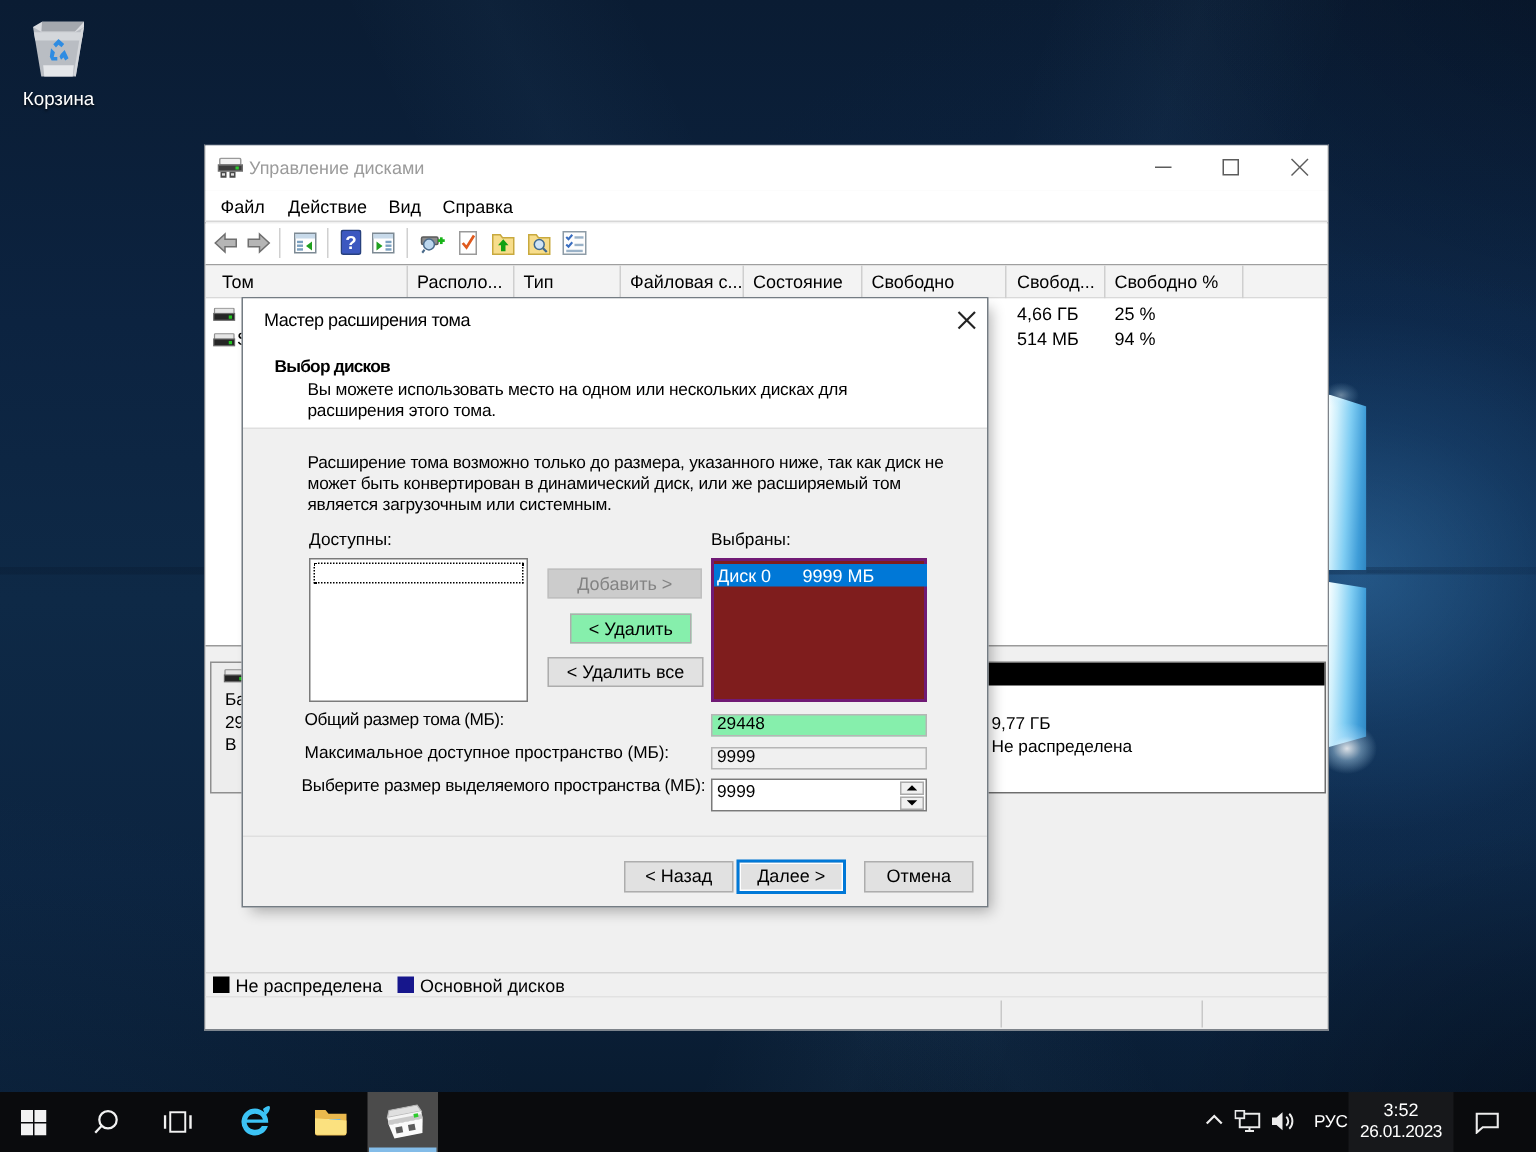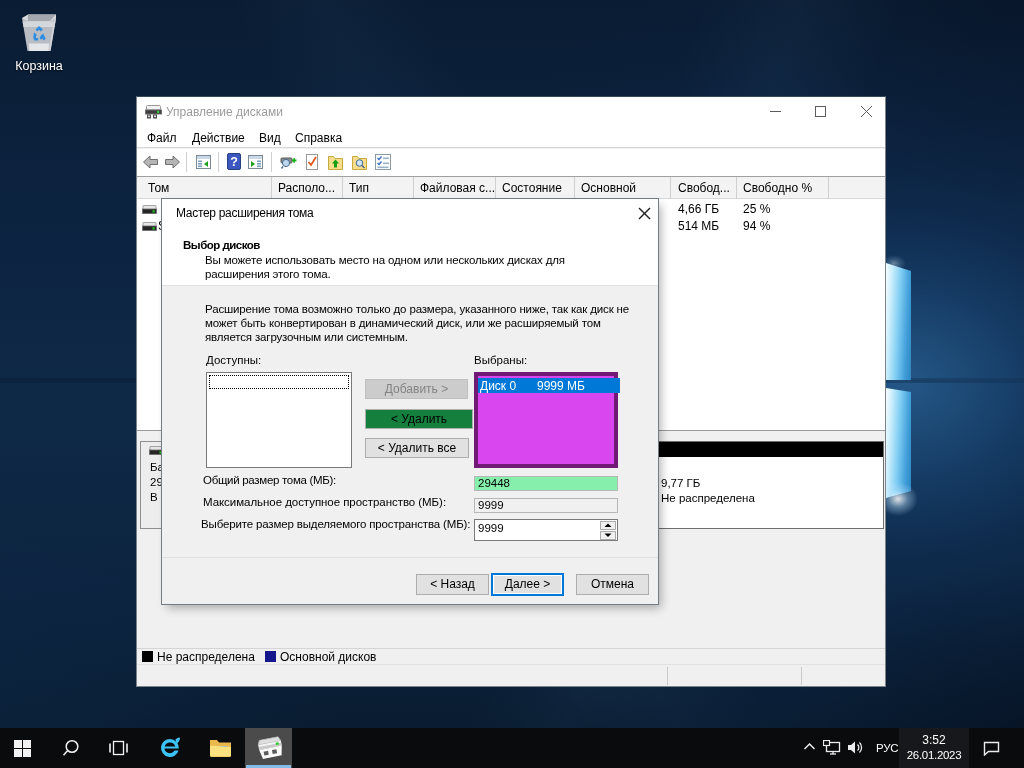--- a/index.html
+++ b/index.html
@@ -132,21 +132,21 @@
    <rect x="3.5" y="13.5" width="11" height="1.6" fill="#9ab2c8"></rect>
   </svg>
  </div>
 
  <div class="a" style="left:0;top:80px;width:748px;height:22px;background:#f3f3f3;border-bottom:1px solid #d9d9d9" id="lvheader">
   <div class="a t12" style="left:11px;top:4px">Том</div>
   <div class="a t12" style="left:141px;top:4px">Располо...</div>
   <div class="a t12" style="left:212px;top:4px">Тип</div>
   <div class="a t12" style="left:283px;top:4px">Файловая с...</div>
   <div class="a t12" style="left:365px;top:4px">Состояние</div>
-  <div class="a t12" style="left:444px;top:4px">Основной</div>
+  <div class="a t12" style="left:444px;top:4px">Свободно</div>
   <div class="a t12" style="left:541px;top:4px">Свобод...</div>
   <div class="a t12" style="left:606px;top:4px">Свободно %</div>
   <div class="a" style="left:134px;top:0;width:1px;height:22px;background:#cfcfcf"></div>
   <div class="a" style="left:205px;top:0;width:1px;height:22px;background:#cfcfcf"></div>
   <div class="a" style="left:276px;top:0;width:1px;height:22px;background:#cfcfcf"></div>
   <div class="a" style="left:358px;top:0;width:1px;height:22px;background:#cfcfcf"></div>
   <div class="a" style="left:437px;top:0;width:1px;height:22px;background:#cfcfcf"></div>
   <div class="a" style="left:533px;top:0;width:1px;height:22px;background:#cfcfcf"></div>
   <div class="a" style="left:599px;top:0;width:1px;height:22px;background:#cfcfcf"></div>
   <div class="a" style="left:691px;top:0;width:1px;height:22px;background:#cfcfcf"></div>
@@ -214,29 +214,29 @@
  <div class="a" style="left:21px;top:40px;font-weight:bold;font-size:11.5px;letter-spacing:-0.5px;white-space:nowrap">Выбор дисков</div>
  <div class="a" style="left:43px;top:103px;line-height:14px;font-size:11.5px;letter-spacing:-0.15px;white-space:nowrap">Расширение тома возможно только до размера, указанного ниже, так как диск не<br>может быть конвертирован в динамический диск, или же расширяемый том<br>является загрузочным или системным.</div>
  <div class="a" style="left:43px;top:55px;line-height:13.5px;font-size:11.5px;letter-spacing:-0.15px;white-space:nowrap">Вы можете использовать место на одном или нескольких дисках для<br>расширения этого тома.</div>
  <div class="a" style="left:44px;top:155px;font-size:11.5px;white-space:nowrap">Доступны:</div>
  <div class="a" style="left:312px;top:155px;font-size:11.5px;white-space:nowrap">Выбраны:</div>
 
  <div class="a" style="left:44px;top:173px;width:146px;height:96px;background:#fff;border:1px solid #7a7a7a">
   <div class="a" style="left:2px;top:2px;width:140px;height:14px;border:1px dotted #000"></div>
  </div>
 
- <div class="a" style="left:312px;top:173px;width:144px;height:96px;background:#d946ef;border:4px solid #701a75">
+ <div class="a" style="left:312px;top:173px;width:144px;height:96px;background:#7f1d1d;border:2px solid #701a75">
   <div class="a" style="left:0;top:2px;width:142px;height:15px;background:#0078d7">
    <div class="a" style="left:2px;top:1px;font-size:12px;color:#fff;white-space:nowrap">Диск 0</div>
    <div class="a" style="left:59px;top:1px;font-size:12px;color:#fff;white-space:nowrap">9999 МБ</div>
   </div>
  </div>
 
  <div class="a" style="left:203px;top:180px;width:103px;height:20px;background:#cccccc;border:1px solid #bfbfbf;color:#838383;font-size:12px;text-align:center;line-height:18px">Добавить &gt;</div>
- <div class="a" style="left:203px;top:210px;width:108px;height:20px;background:#15803d;border:1px solid #adadad;color:#000;font-size:12px;text-align:center;line-height:18px">&lt; Удалить</div>
+ <div class="a" style="left:218px;top:210px;width:81px;height:20px;background:#86efac;border:1px solid #adadad;color:#000;font-size:12px;text-align:center;line-height:18px">&lt; Удалить</div>
  <div class="a" style="left:203px;top:239px;width:104px;height:20px;background:#e1e1e1;border:1px solid #adadad;color:#000;font-size:12px;text-align:center;line-height:18px">&lt; Удалить все</div>
 
  <div class="a" style="left:41px;top:275px;font-size:11.5px;letter-spacing:-0.3px;white-space:nowrap">Общий размер тома (МБ):</div>
  <div class="a" style="left:41px;top:297px;font-size:11.5px;letter-spacing:-0.05px;white-space:nowrap">Максимальное доступное пространство (МБ):</div>
  <div class="a" style="left:39px;top:319px;font-size:11.5px;letter-spacing:-0.15px;white-space:nowrap">Выберите размер выделяемого пространства (МБ):</div>
  <div class="a" style="left:312px;top:277px;width:144px;height:15px;background:#86efac;border:1px solid #b6b6b6;font-size:11.5px;line-height:13px;text-indent:3px">29448</div>
  <div class="a" style="left:312px;top:299px;width:144px;height:15px;background:#f0f0f0;border:1px solid #b6b6b6;font-size:11.5px;line-height:13px;text-indent:3px">9999</div>
  <div class="a" style="left:312px;top:320px;width:144px;height:22px;background:#fff;border:1px solid #7a7a7a;font-size:11.5px;line-height:17px;text-indent:3px">9999
   <div class="a" style="left:125px;top:1px;width:16px;height:9px;background:#f0f0f0;border:1px solid #ababab;text-indent:0">
    <svg width="14" height="7" viewBox="0 0 14 7" style="display:block">

